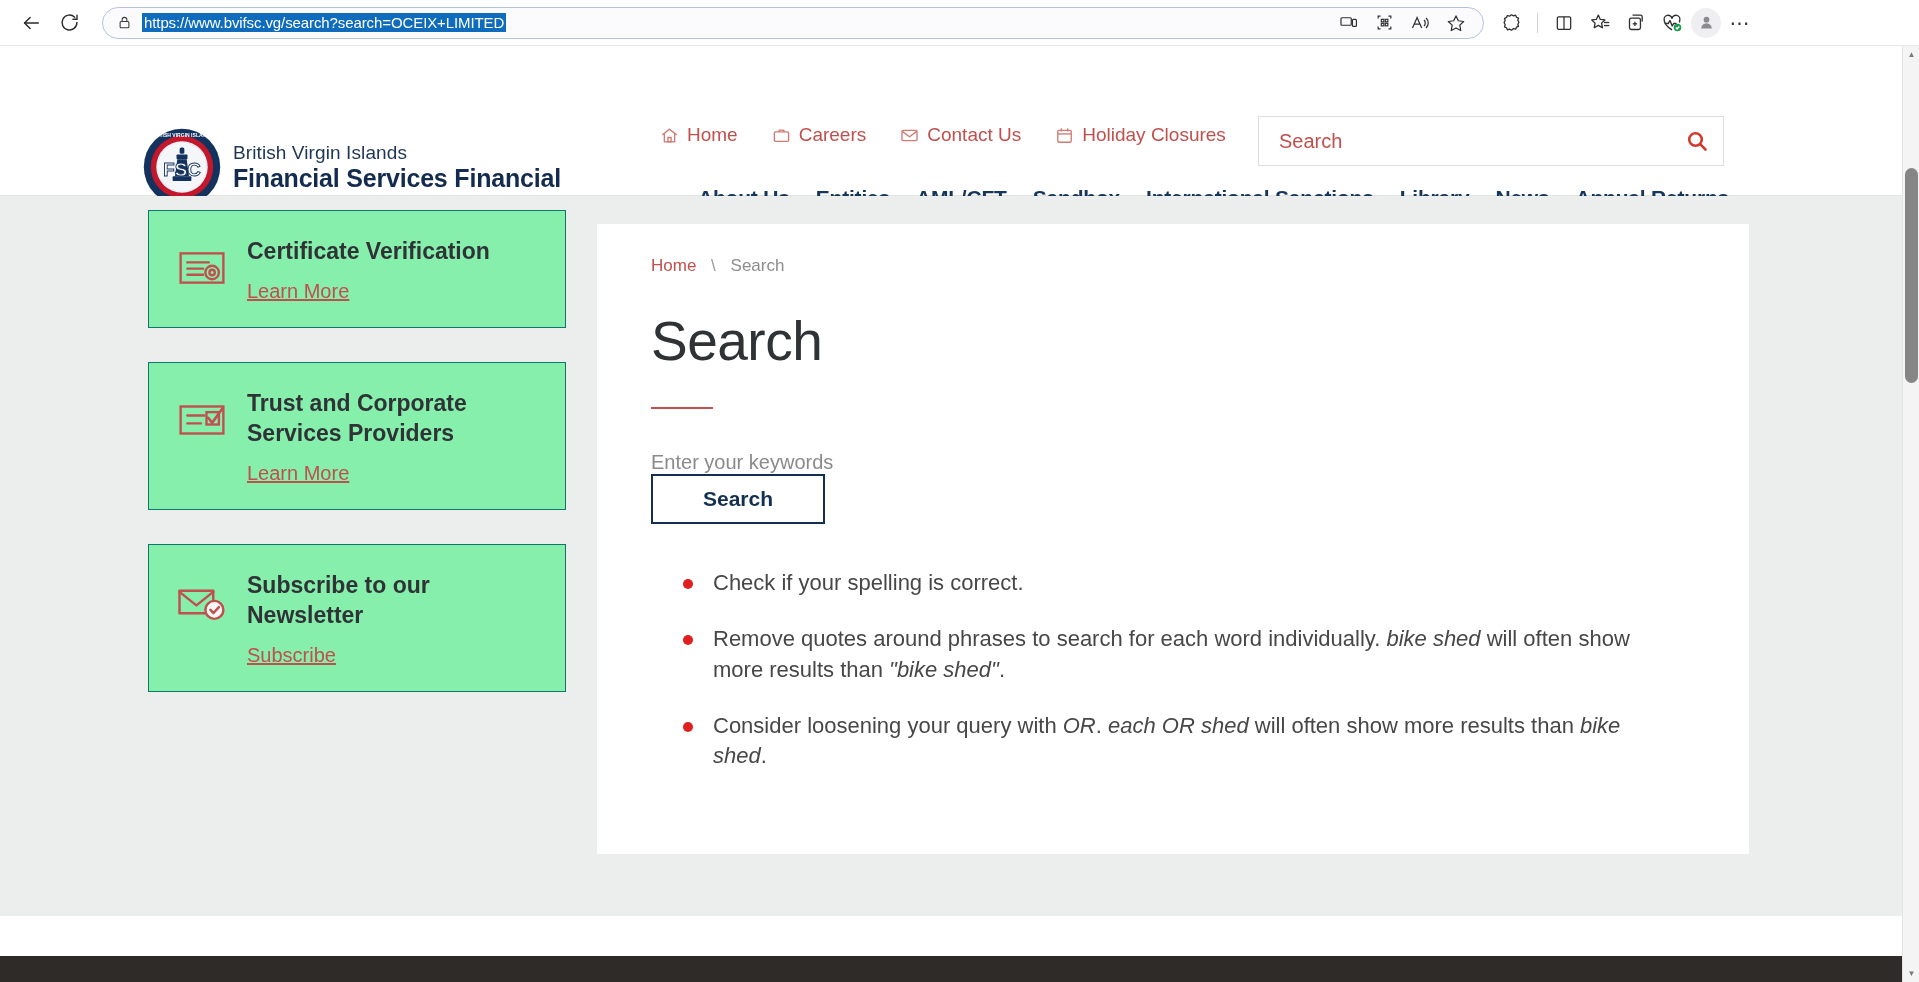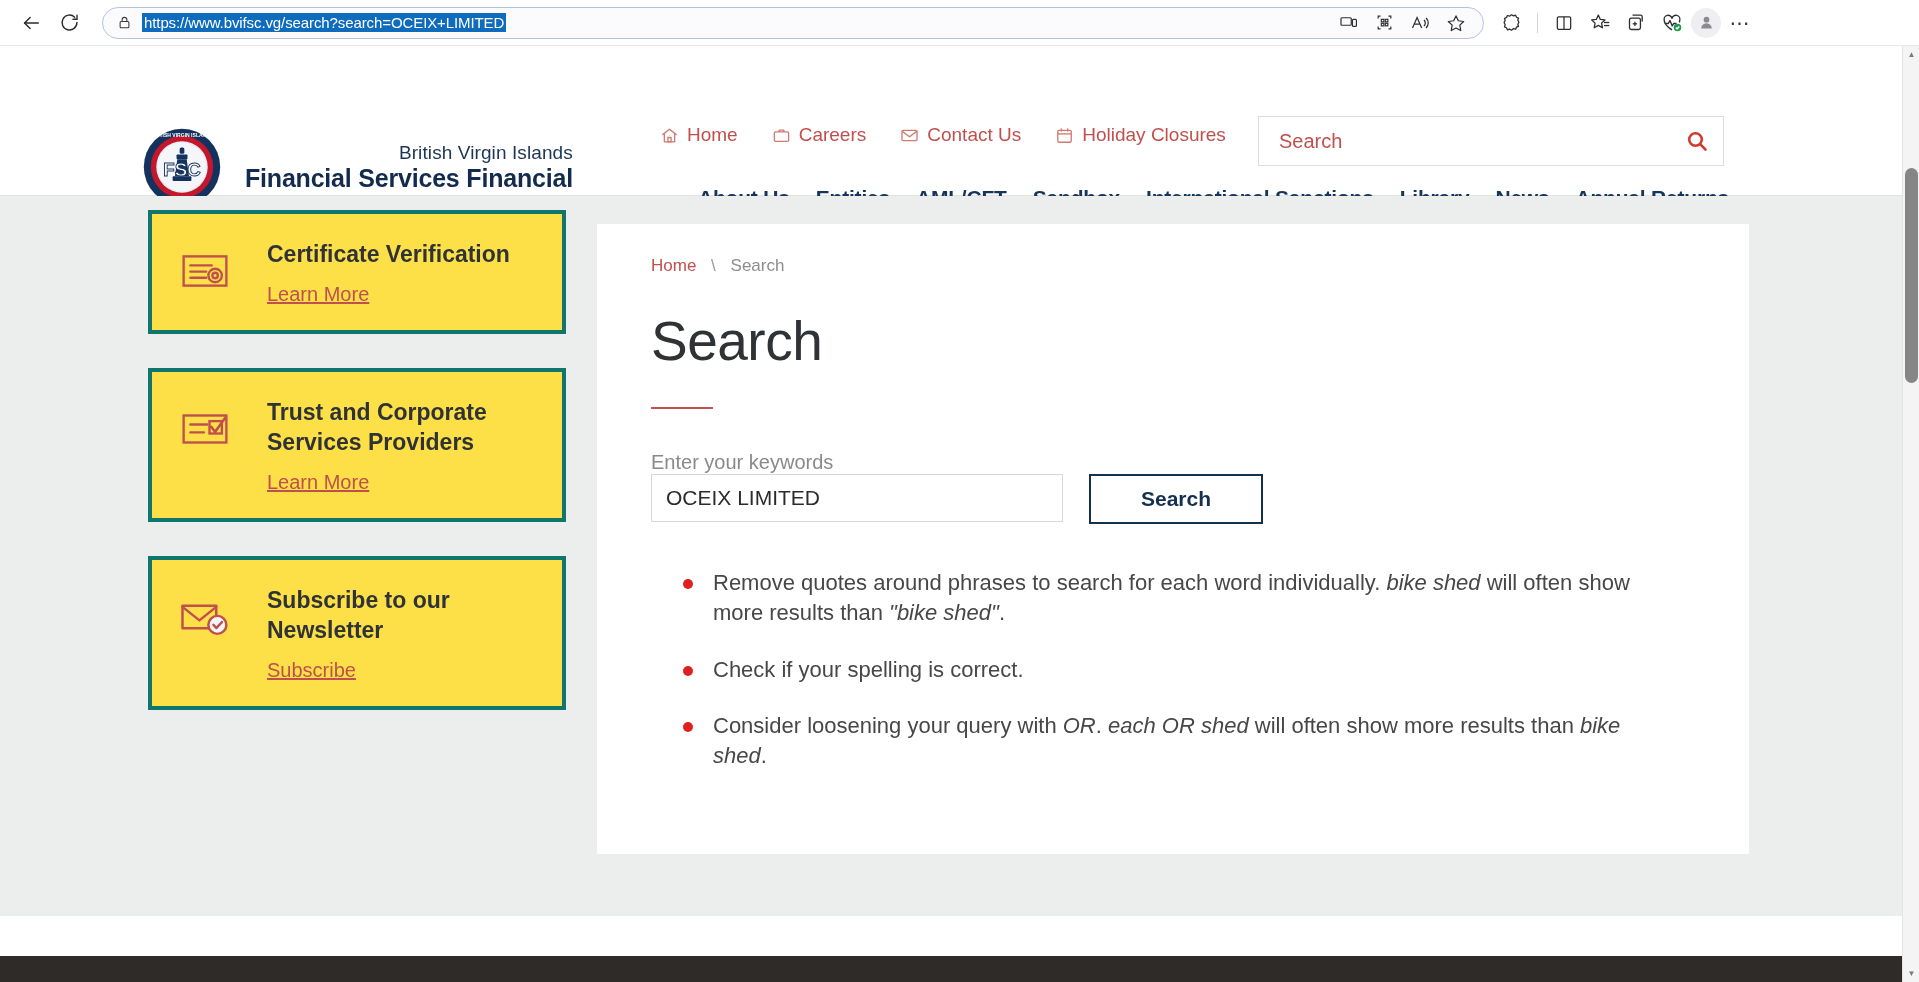--- a/index.html
+++ b/index.html
@@ -74,21 +74,21 @@
 
   
   .site-header {
     position: relative;
     height: 150px;
     background: #ffffff;
     border-bottom: 1px solid #e3e3e3;
   }
   .logo-wrap {
     position: absolute; left: 143px; top: 82px;
-    display: flex; align-items: center; gap: 24px; text-align: right;
+    display: flex; align-items: center; gap: 12px;
   }
   .seal { width: 78px; height: 78px; flex: 0 0 auto; }
   .logo-text-1 {
     font-size: 19px; color: #1d3557; font-weight: 400;
     line-height: 1.18; letter-spacing: 0.1px;
   }
   .logo-text-2 {
     font-size: 25px; color: #132b4e; font-weight: 700;
     line-height: 1.12; letter-spacing: -0.2px;
   }
@@ -139,25 +139,25 @@
     min-height: 720px;
     padding-bottom: 0;
   }
 
   
   .sidebar {
     position: absolute; left: 148px; top: 14px;
     width: 418px;
   }
   .side-card {
-    background: #fde047;
-    border: 4px solid #0f766e;
+    background: #86efac;
+    border: 1px solid #0f766e;
     padding: 26px 26px 24px 26px;
     margin-bottom: 34px;
-    display: flex; gap: 35px;
+    display: flex; gap: 18px;
   }
   .side-card .card-ico { flex: 0 0 auto; margin-top: 4px; color: #c0504d; }
   .side-card .card-body { flex: 1 1 auto; }
   .card-title {
     font-size: 23px; font-weight: 700; color: #2f3336;
     line-height: 1.28; margin-bottom: 14px;
   }
   .card-link {
     font-size: 20px; color: #c0504d;
     text-decoration: underline; display: inline-block;
@@ -493,27 +493,26 @@
         <a href="#">Home</a>
         <span class="sep">\</span>
         <span class="cur">Search</span>
       </div>
 
       <h1 class="page-title">Search</h1>
       <div class="rule"></div>
 
       <div class="field-label">Enter your keywords</div>
       <div class="search-row">
-        <input class="kw-input" type="text" value="OCEIX LIMITED" style="">
         <button class="search-submit">Search</button>
       </div>
 
       <ul class="tips" id="tips-list">
+          <li><span>Check if your spelling is correct.</span></li>
           <li><span>Remove quotes around phrases to search for each word individually. </span><i>bike shed</i><span> will often show more results than </span><i>"bike shed"</i><span>.</span></li>
-          <li><span>Check if your spelling is correct.</span></li>
           <li><span>Consider loosening your query with </span><i>OR</i><span>. </span><i>each OR shed</i><span> will often show more results than </span><i>bike shed</i><span>.</span></li>
         </ul>
     </main>
 
     <div class="footer-dark"></div>
   </div>
 </div>
 
 <div class="scrollbar">
   <div class="sb-arrow sb-up">▲</div>

